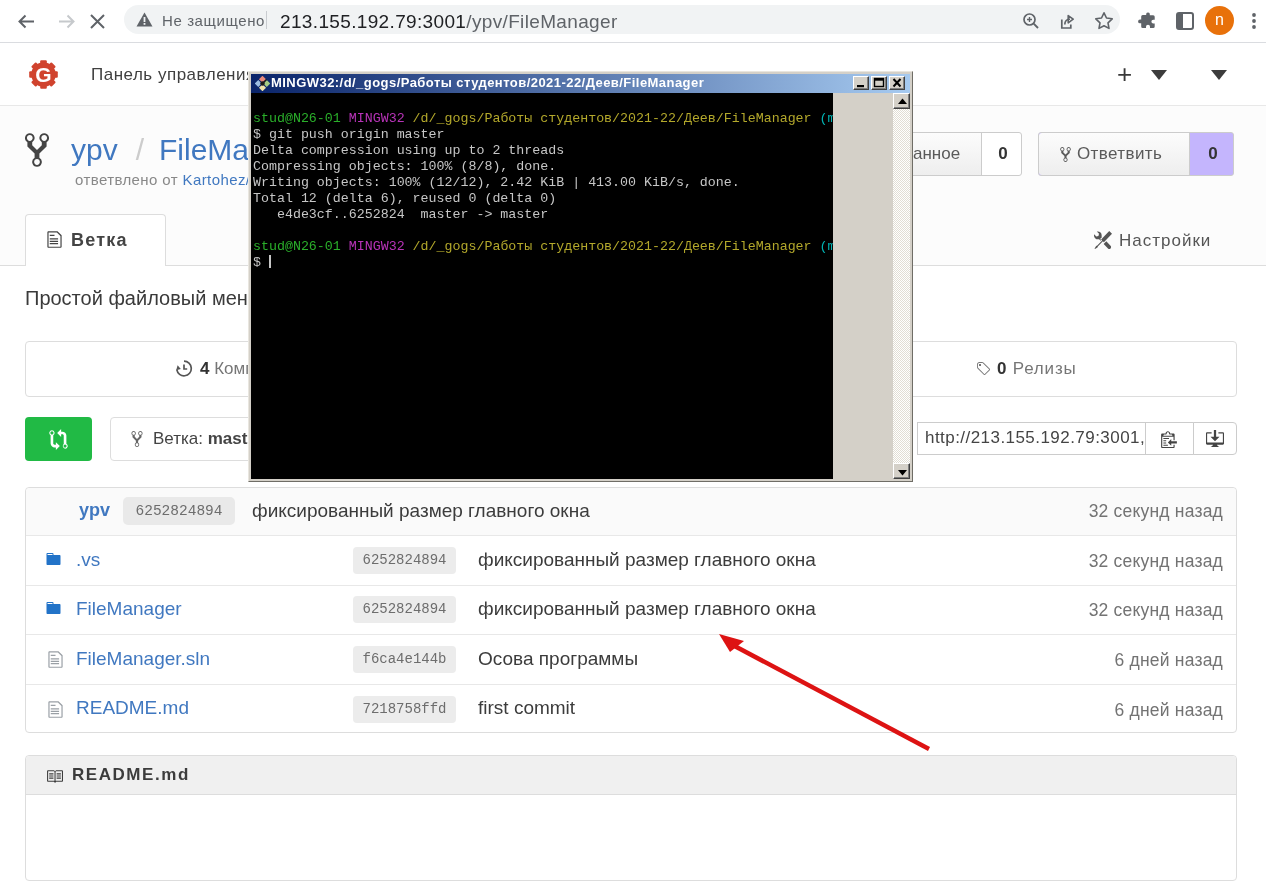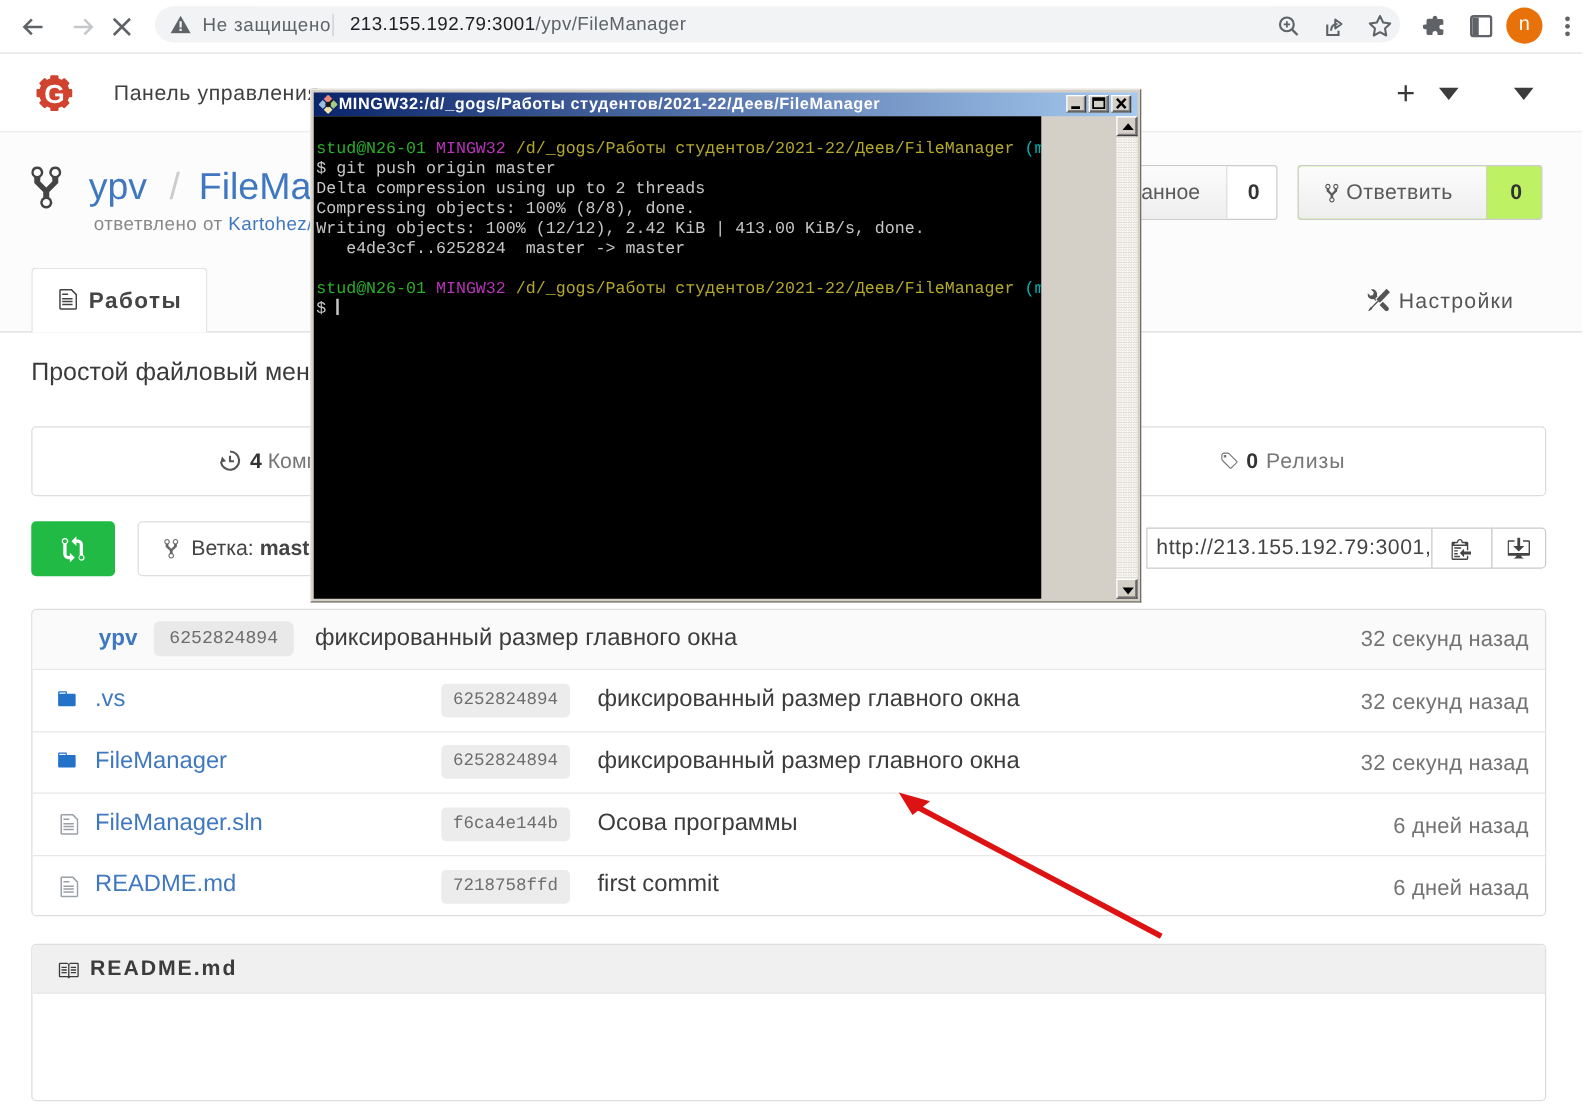--- a/index.html
+++ b/index.html
@@ -22,21 +22,21 @@
  <path d="M3 3 L16 16 M16 3 L3 16" fill="none" stroke="#5f6368" stroke-width="2"></path>
 </svg>
 <div class="a" style="left:124px;top:5px;width:996px;height:29px;border-radius:15px;background:#f1f3f4"></div>
 <svg class="a" style="left:136px;top:12px" width="17" height="15" viewBox="0 0 17 15">
  <path d="M8.5 0.5 L16.5 14.5 H0.5 Z" fill="#5f6368"></path>
  <rect x="7.6" y="5" width="1.8" height="5" fill="#f1f3f4"></rect>
  <rect x="7.6" y="11" width="1.8" height="1.8" fill="#f1f3f4"></rect>
 </svg>
 <div class="a" style="left:162px;top:11.5px;font-size:15px;color:#5f6368;letter-spacing:0.6px">Не защищено</div>
 <div class="a" style="left:266px;top:11px;width:1px;height:18px;background:#c9ccd0"></div>
-<div class="a" style="left:280px;top:11px;font-size:15px;letter-spacing:0.35px;color:#202124">213.155.192.79:3001<span style="color:#5f6368">/ypv/FileManager</span></div>
+<div class="a" style="left:280px;top:11px;font-size:19px;letter-spacing:0.35px;color:#202124">213.155.192.79:3001<span style="color:#5f6368">/ypv/FileManager</span></div>
 <svg class="a" style="left:1022px;top:12px" width="18" height="18" viewBox="0 0 18 18">
  <circle cx="7.5" cy="7.5" r="5.5" fill="none" stroke="#5f6368" stroke-width="1.7"></circle>
  <path d="M11.7 11.7 L16 16" stroke="#5f6368" stroke-width="1.9"></path>
  <path d="M7.5 5 v5 M5 7.5 h5" stroke="#5f6368" stroke-width="1.4"></path>
 </svg>
 <svg class="a" style="left:1057px;top:11px" width="20" height="20" viewBox="0 0 20 20">
  <path d="M4.8 8.5 V17 H13.8 V13.5" fill="none" stroke="#5f6368" stroke-width="1.7"></path>
  <path d="M7.8 13.5 C7.8 10 9.8 8.2 13 8.2" fill="none" stroke="#5f6368" stroke-width="1.7"></path>
  <path d="M11.2 4.6 L16.2 8.2 L11.2 11.8 Z" fill="none" stroke="#5f6368" stroke-width="1.6" stroke-linejoin="round"></path>
 </svg>
@@ -88,34 +88,34 @@
  <path fill="#444" d="M8 1a1.993 1.993 0 0 0-1 3.72V6L5 8 3 6V4.72A1.993 1.993 0 0 0 2 1a1.993 1.993 0 0 0-1 3.72V6.5l3 3v1.78A1.993 1.993 0 0 0 5 15a1.993 1.993 0 0 0 1-3.72V9.5l3-3V4.72A1.993 1.993 0 0 0 8 1zM2 4.2C1.34 4.2.8 3.65.8 3c0-.65.55-1.2 1.2-1.2.65 0 1.2.55 1.2 1.2 0 .65-.55 1.2-1.2 1.2zm3 10c-.66 0-1.2-.55-1.2-1.2 0-.65.55-1.2 1.2-1.2.65 0 1.2.55 1.2 1.2 0 .65-.55 1.2-1.2 1.2zm3-10c-.66 0-1.2-.55-1.2-1.2 0-.65.55-1.2 1.2-1.2.65 0 1.2.55 1.2 1.2 0 .65-.55 1.2-1.2 1.2z"></path>
 </svg>
 <div class="a" style="left:71px;top:133px;font-size:30px;color:#4078c0">ypv<span style="color:#ccc;margin-left:18px;margin-right:15px">/</span>FileManager</div>
 <div class="a" style="left:75px;top:171px;font-size:15px;letter-spacing:0.4px;color:#888">ответвлено от <span style="color:#4078c0">Kartohez/FileManager</span></div>
 
 <div class="a" style="left:860px;top:132px;width:162px;height:44px;border:1px solid #ccc;border-radius:3px;background:#fff">
  <div style="position:absolute;left:0;top:0;width:121px;height:42px;background:linear-gradient(#fcfcfc,#eee);border-right:1px solid #ccc;border-radius:3px 0 0 3px"></div>
  <div style="position:absolute;left:13px;top:11px;font-size:17px;color:#5a5a5a">Избранное</div>
  <div style="position:absolute;left:122px;top:11px;width:40px;text-align:center;font-size:17px;font-weight:bold;color:#333">0</div>
 </div>
-<div class="a" style="left:1038px;top:132px;width:196px;height:44px;border:1px solid #ccc;border-radius:3px;background:#bef264">
+<div class="a" style="left:1038px;top:132px;width:196px;height:44px;border:1px solid #ccc;border-radius:3px;background:#c4b5fd">
  <div style="position:absolute;left:0;top:0;width:151px;height:42px;background:linear-gradient(#fcfcfc,#eee);border-right:1px solid #ccc;border-radius:3px 0 0 3px"></div>
  <svg style="position:absolute;left:21px;top:13px" width="11" height="17" viewBox="0 0 10 16">
   <path fill="#5a5a5a" d="M8 1a1.993 1.993 0 0 0-1 3.72V6L5 8 3 6V4.72A1.993 1.993 0 0 0 2 1a1.993 1.993 0 0 0-1 3.72V6.5l3 3v1.78A1.993 1.993 0 0 0 5 15a1.993 1.993 0 0 0 1-3.72V9.5l3-3V4.72A1.993 1.993 0 0 0 8 1zM2 4.2C1.34 4.2.8 3.65.8 3c0-.65.55-1.2 1.2-1.2.65 0 1.2.55 1.2 1.2 0 .65-.55 1.2-1.2 1.2zm3 10c-.66 0-1.2-.55-1.2-1.2 0-.65.55-1.2 1.2-1.2.65 0 1.2.55 1.2 1.2 0 .65-.55 1.2-1.2 1.2zm3-10c-.66 0-1.2-.55-1.2-1.2 0-.65.55-1.2 1.2-1.2.65 0 1.2.55 1.2 1.2 0 .65-.55 1.2-1.2 1.2z"></path>
  </svg>
  <div style="position:absolute;left:38px;top:11px;font-size:17px;color:#5a5a5a;letter-spacing:0.4px">Ответвить</div>
  <div style="position:absolute;left:152px;top:11px;width:44px;text-align:center;font-size:17px;font-weight:bold;color:#333">0</div>
 </div>
 
 <div class="a" style="left:25px;top:214px;width:141px;height:52px;background:#fff;border:1px solid #ddd;border-bottom:none;border-radius:4px 4px 0 0"></div>
 <svg class="a" style="left:47px;top:230px" width="15" height="19" viewBox="0 0 12 16">
  <path fill="#444" d="M6 5H2V4h4v1zM2 8h7V7H2v1zm0 2h7V9H2v1zm0 2h7v-1H2v1zm10-7.5V14c0 .55-.45 1-1 1H1c-.55 0-1-.45-1-1V2c0-.55.45-1 1-1h7.5L12 4.5zM11 5L8 2H1v12h10V5z"></path>
 </svg>
-<div class="a" style="left:71px;top:230px;font-size:18px;font-weight:bold;color:#444;letter-spacing:1.2px">Работы</div>
+<div class="a" style="left:71px;top:230px;font-size:18px;font-weight:bold;color:#444;letter-spacing:1.2px">Ветка</div>
 <svg class="a" style="left:1094px;top:231px" width="18" height="18" viewBox="0 0 16 16">
  <path fill="#555" d="M4.48 7.27c.26.26 1.28 1.33 1.28 1.33l.56-.58-.88-.91 1.69-1.8s-.76-.74-.43-.45c.32-1.19.03-2.51-.87-3.44C4.93.5 3.66.2 2.52.51l1.93 2-.51 1.96-1.89.52-1.93-2C-.19 4.17.1 5.48 1 6.4c.94.98 2.29 1.26 3.48.87zm6.44 1.94l-2.33 2.3 3.84 3.98c.31.33.73.49 1.14.49.41 0 .82-.16 1.14-.49.63-.65.63-1.7 0-2.35l-3.79-3.93zM16 2.53L13.55 0 6.33 7.46l.88.91-4.31 4.46-.99.53L.52 15.63l.35.37 2.2-1.44.51-1.02L7.9 9.08l.88.91L16 2.53z"></path>
 </svg>
 <div class="a" style="left:1119px;top:231px;font-size:17px;color:#555;letter-spacing:1px">Настройки</div>
 
 <div class="a" style="left:25px;top:287px;font-size:20px;color:#3a3a3a">Простой файловый менеджер</div>
 
 <div class="a" style="left:25px;top:341px;width:1212px;height:56px;border:1px solid #ddd;border-radius:4px;background:#fff">
  <div style="position:absolute;left:404px;top:0;width:1px;height:54px;background:#ddd"></div>
  <div style="position:absolute;left:808px;top:0;width:1px;height:54px;background:#ddd"></div>
@@ -238,20 +238,21 @@
       </svg>
     </div>
 
  <div style="position:absolute;left:2px;top:21px;width:582px;height:386px;background:#000;overflow:hidden">
   <div id="term" style="position:absolute;left:2px;top:18px;font-family:'Liberation Mono',monospace;font-size:13.3px;line-height:16px;color:#c6c6c6">
         <div><span class="tg">stud@N26-01</span> <span class="tm">MINGW32</span> <span class="ty">/d/_gogs/Работы студентов/2021-22/Деев/FileManager</span> <span class="tc">(master)</span></div>
 <div>$ git push origin master</div>
 <div>Delta compression using up to 2 threads</div>
 <div>Compressing objects: 100% (8/8), done.</div>
 <div>Writing objects: 100% (12/12), 2.42 KiB | 413.00 KiB/s, done.</div>
+<div>Total 12 (delta 6), reused 0 (delta 0)</div>
 <div>   e4de3cf..6252824  master -&gt; master</div>
 <div> </div>
 <div><span class="tg">stud@N26-01</span> <span class="tm">MINGW32</span> <span class="ty">/d/_gogs/Работы студентов/2021-22/Деев/FileManager</span> <span class="tc">(master)</span></div>
 <div>$ <span style="display:inline-block;width:2px;height:13px;background:#c6c6c6;vertical-align:-2px"></span></div>
       </div>
  </div>
 
  <div style="position:absolute;left:644px;top:21px;width:17px;height:386px;background:repeating-conic-gradient(#ffffff 0% 25%, #e2ded4 0% 50%) 0 0/2px 2px">
   <div class="wbtn" style="left:0;top:0;width:17px;height:16px">
         <svg width="17" height="16" viewBox="0 0 17 16">

